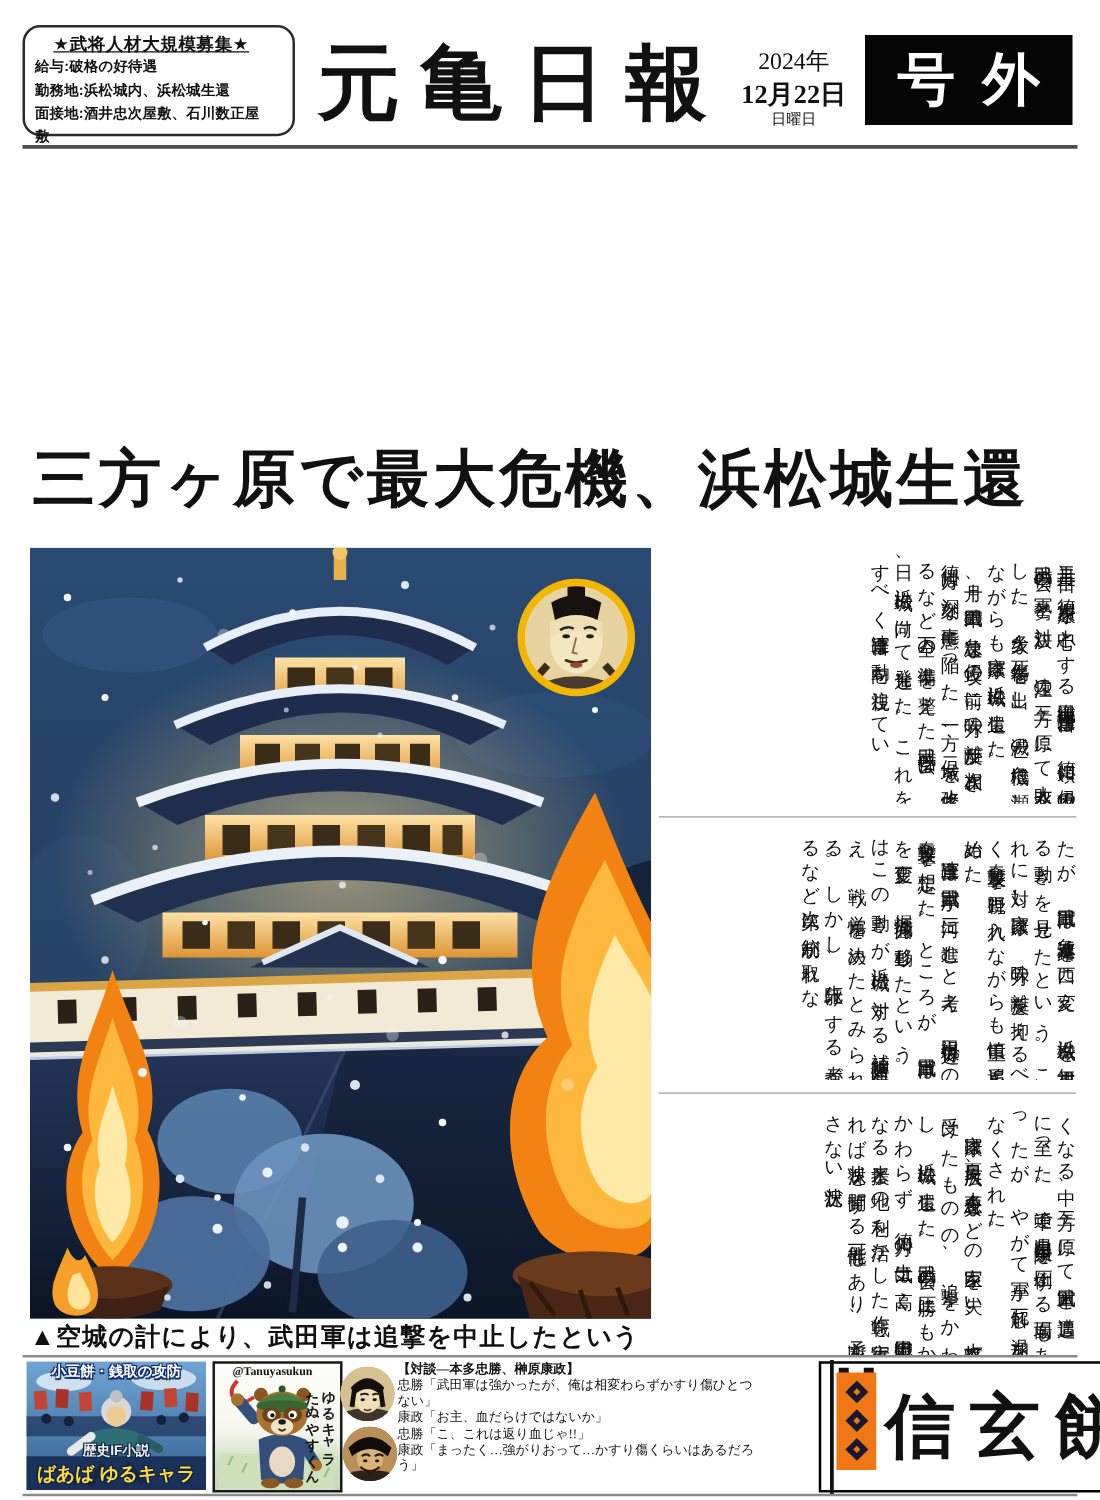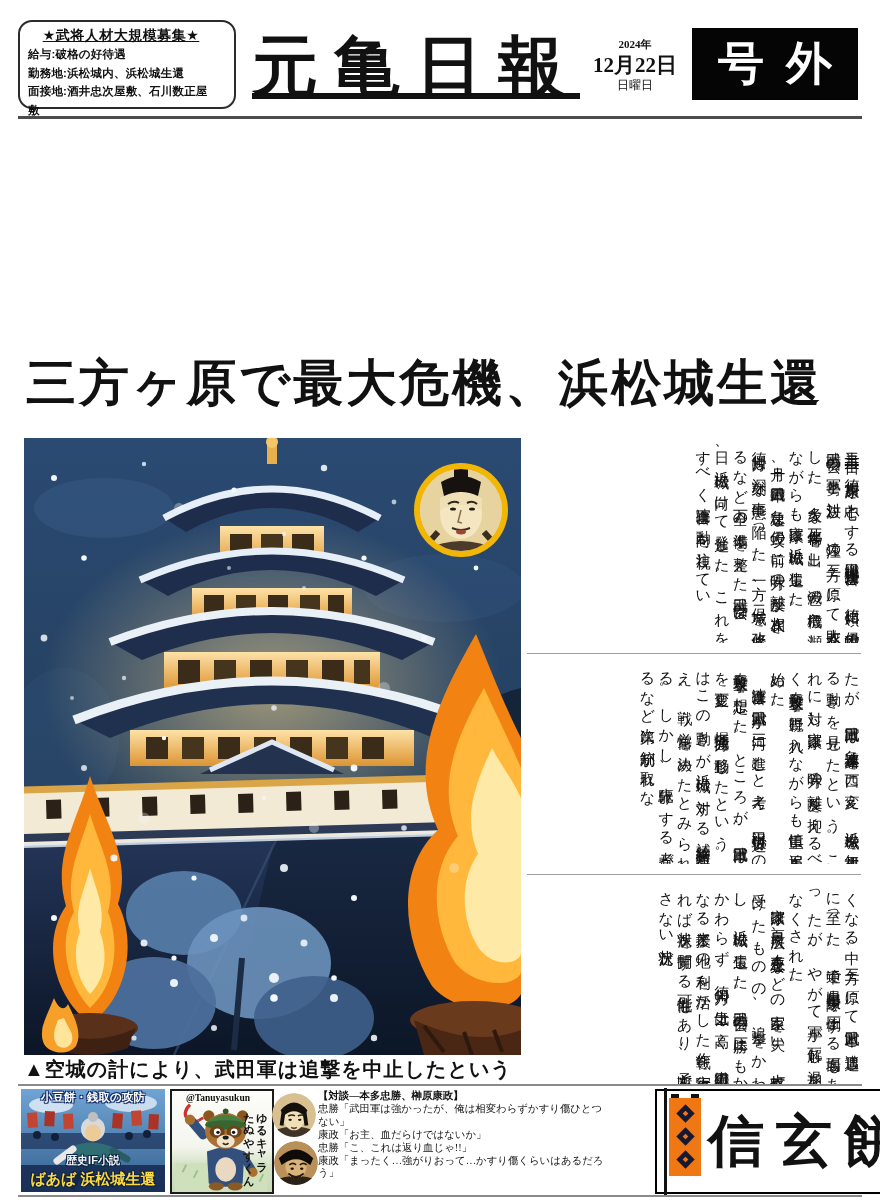--- a/index.html
+++ b/index.html
@@ -5,24 +5,24 @@
   html,body{margin:0;padding:0;background:#e8e8e8;}
   .page{position:relative;width:880px;height:1200px;background:#ffffff;margin:0 auto;overflow:hidden;
         font-family:"Liberation Serif","DejaVu Serif",serif;color:#111;}
   .sans{font-family:"Liberation Sans","DejaVu Sans",sans-serif;}
 
   
   .recruit-box{position:absolute;left:18px;top:20px;width:186px;height:76px;border:2px solid #2b2b2b;
                border-radius:14px;padding:5px 20px 4px 8px;box-sizing:content-box;}
   .recruit-title{font-size:14px;font-weight:bold;text-align:center;text-decoration:underline;letter-spacing:.5px;}
   .recruit-line{font-size:11.5px;font-weight:bold;line-height:1.62;letter-spacing:.2px;}
-  .masthead{position:absolute;left:252px;top:22px;width:330px;text-align:left;font-size:66px;font-weight:900;
-            letter-spacing:16px;white-space:nowrap;text-decoration:underline;}
+  .masthead{position:absolute;left:252px;top:22px;width:330px;text-align:right;font-size:66px;font-weight:900;
+            letter-spacing:16px;white-space:nowrap;}
   .date-block{position:absolute;left:588px;top:38px;width:94px;text-align:center;line-height:1.25;}
-  .date-year{font-size:11px;font-weight:bold;}
+  .date-year{font-size:19px;font-weight:normal;}
   .date-day{font-size:21px;font-weight:bold;}
   .date-weekday{font-size:12px;font-weight:normal;}
   .gogai{position:absolute;left:692px;top:28px;width:166px;height:72px;background:#050505;color:#fff;
          display:flex;align-items:center;justify-content:center;font-size:46px;font-weight:900;
          letter-spacing:22px;text-indent:22px;}
   .rule{position:absolute;left:18px;right:18px;border-top:3px solid #4c4c4c;}
   .rule-thin{position:absolute;left:18px;right:18px;border-top:2px solid #8a8a8a;}
 
   
   .banner{position:absolute;left:12px;top:126px;width:856px;height:218px;background:#050505;
@@ -359,21 +359,21 @@
         <ellipse cx="72" cy="44" rx="8" ry="8.5" fill="#eccb96"></ellipse>
         <path d="M50,58 Q72,48 96,60 L88,86 Q68,74 56,84 Z" fill="#2f6e74"></path>
         <path d="M52,60 L36,72" stroke="#e8e8e8" stroke-width="7" stroke-linecap="round"></path>
         <path d="M92,62 L106,70" stroke="#2a5d63" stroke-width="7" stroke-linecap="round"></path>
         <path d="M60,84 L52,98 M82,84 L92,96" stroke="#1c2430" stroke-width="5" stroke-linecap="round"></path>
       </g>
       <rect x="0" y="76" width="144" height="27" fill="#13264d" opacity="0.82"></rect>
     </svg>
     <div class="novel-top sans">小豆餅・銭取の攻防</div>
     <div class="novel-genre sans">歴史IF小説</div>
-    <div class="novel-title sans">ばあば 浜松城生還</div>
+    <div class="novel-title sans">ばあば ゆるキャラ</div>
   </div>
 
   <div class="mascot-ad">
     <svg width="98" height="93" viewBox="0 0 98 99">
       <rect x="0" y="68" width="98" height="31" fill="#cfe0bc"></rect>
       <path d="M8,78 l4,-8 M20,84 l4,-8 M80,80 l4,-8 M90,88 l4,-8" stroke="#9cc08a" stroke-width="2"></path>
       <path d="M16,6 q-9,9 -2,16 q5,5 11,1" stroke="#d0312d" stroke-width="3.4" fill="none"></path>
       <path d="M25,23 l5,-3" stroke="#d0312d" stroke-width="3"></path>
       <g>
         <path d="M30,38 L18,24" stroke="#33507c" stroke-width="10" stroke-linecap="round"></path>

